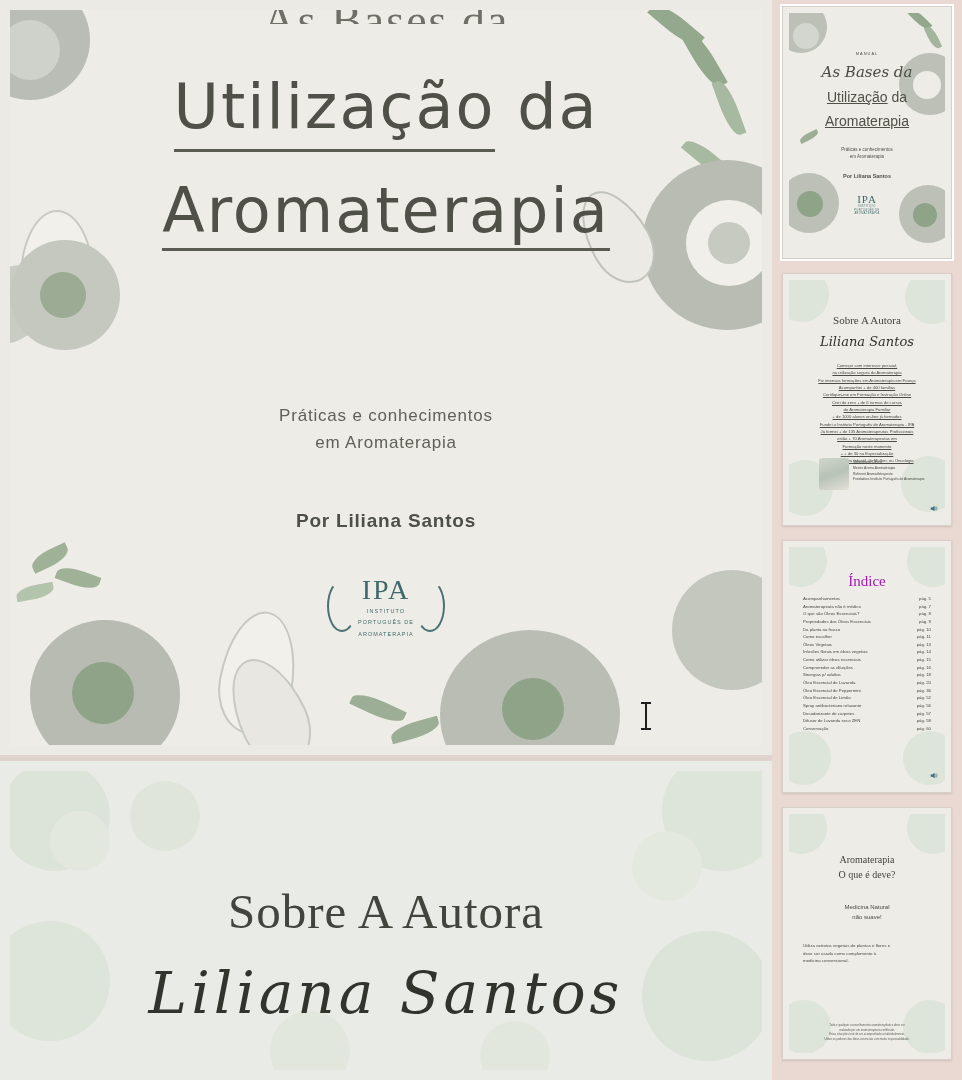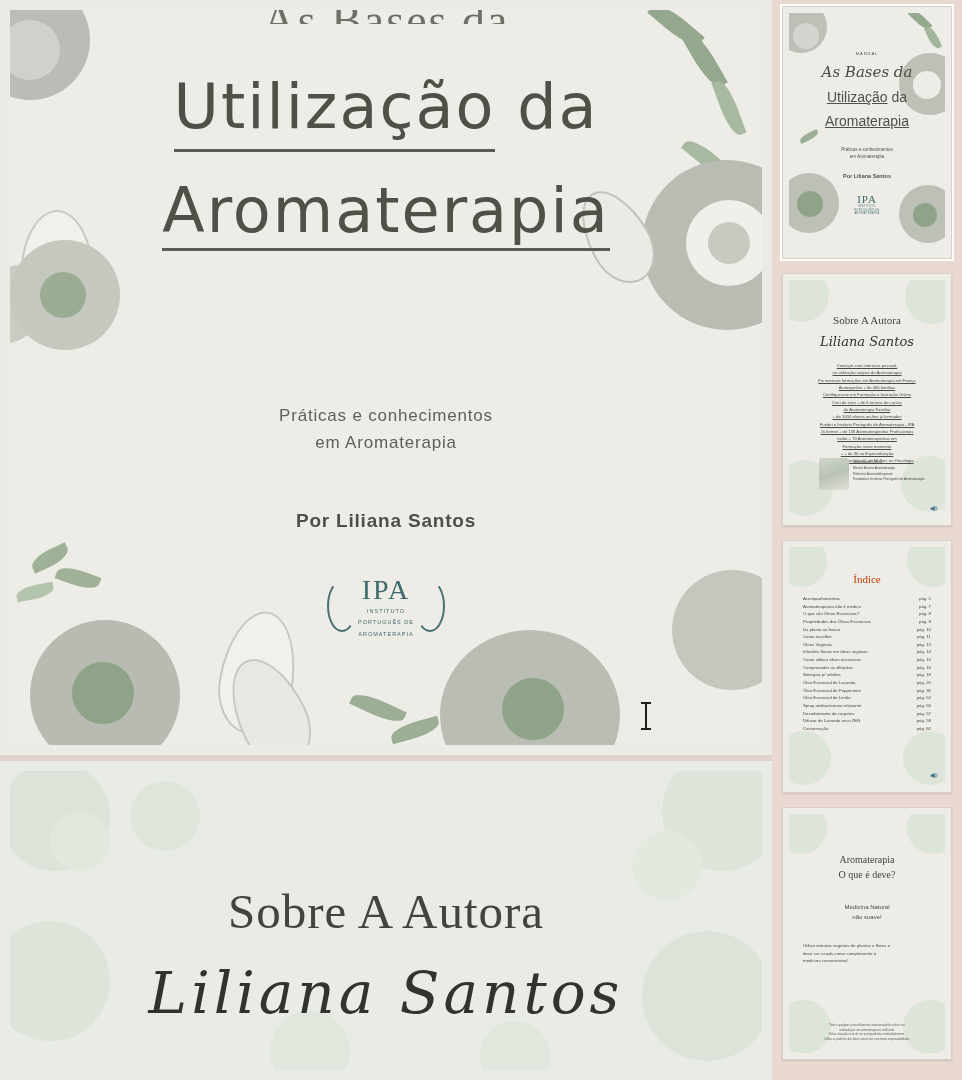--- a/index.html
+++ b/index.html
@@ -263,21 +263,21 @@
   .th2-photo {
     position: absolute; left: 30px; top: 178px;
     width: 30px; height: 32px; border-radius: 3px;
     background: linear-gradient(160deg,#cfd6cd 0%, #b9c2b6 50%, #e3e0d6 100%);
   }
   .th2-credentials {
     position: absolute; left: 64px; right: 10px; top: 180px;
     font-size: 3.4px; line-height: 1.7; color: #4a4c45; text-align: left;
   }
 
-  .th3-title { top: 26px; font-family: "Liberation Serif", serif; font-size: 11px; color: #c2410c; }
+  .th3-title { top: 26px; font-family: "Liberation Serif", serif; font-size: 15px; color: #a21caf; }
   .th3-list {
     position: absolute; left: 14px; right: 14px; top: 48px;
     font-size: 4.3px; line-height: 1.78; color: #464840;
   }
   .th3-list .row { display: flex; justify-content: space-between; white-space: nowrap; }
   .th3-list .row .lead { flex: 1; overflow: hidden; }
   .th3-list .row .pg { padding-left: 2px; }
 
   .th4-t1 { top: 40px; font-family: "Liberation Serif", serif; font-size: 10px; color: #43443d; }
   .th4-t2 { top: 55px; font-family: "Liberation Serif", serif; font-size: 10px; color: #43443d; }

